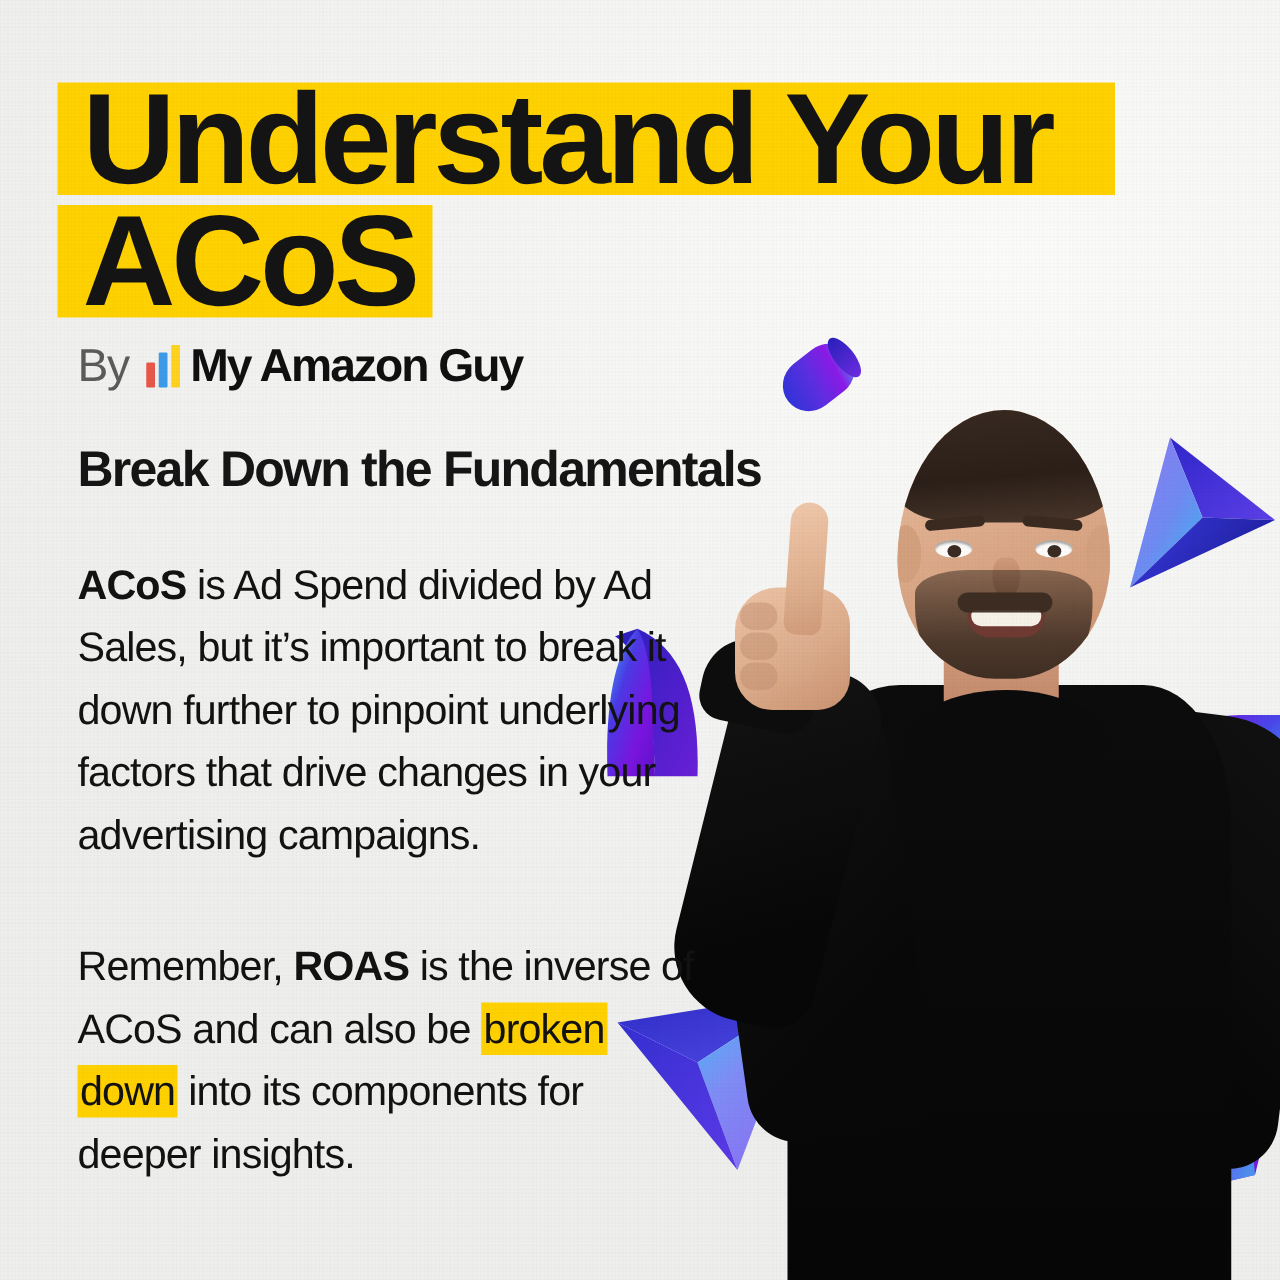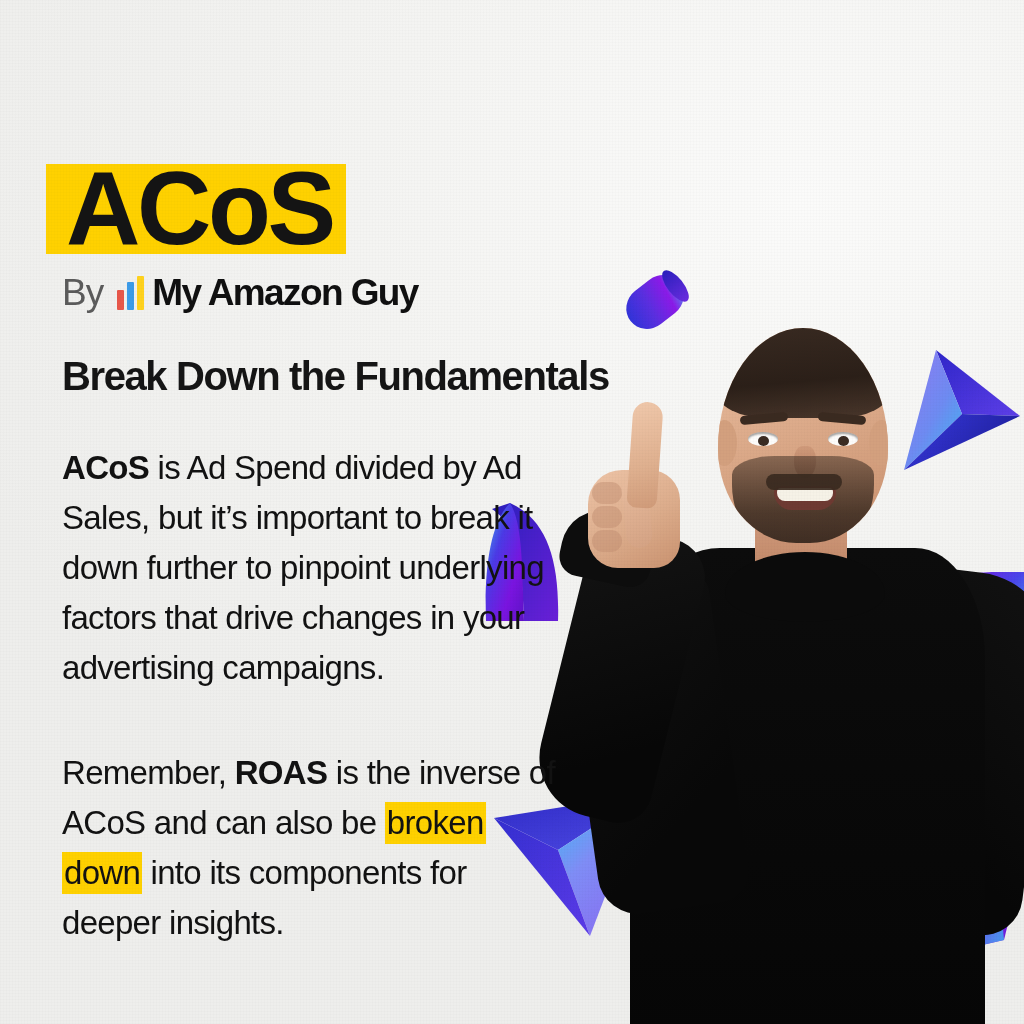--- a/index.html
+++ b/index.html
@@ -377,20 +377,24 @@
     <div id="hand">
       <div id="palm"></div>
       <div class="knuckle" id="k1"></div>
       <div class="knuckle" id="k2"></div>
       <div class="knuckle" id="k3"></div>
       <div id="thumb"></div>
       <div id="finger"></div>
     </div>
   </div>
 
+  <div id="title1" class="title-line">
+    <span class="hl-block"></span>
+    <span class="title-text">Understand Your</span>
+  </div>
   <div id="title2" class="title-line">
     <span class="hl-block"></span>
     <span class="title-text">ACoS</span>
   </div>
 
   <div class="byline">
     <span class="by">By</span>
     <span class="brand-wrap">
       <span class="logo-bars">
         <i class="bar-red"></i>

